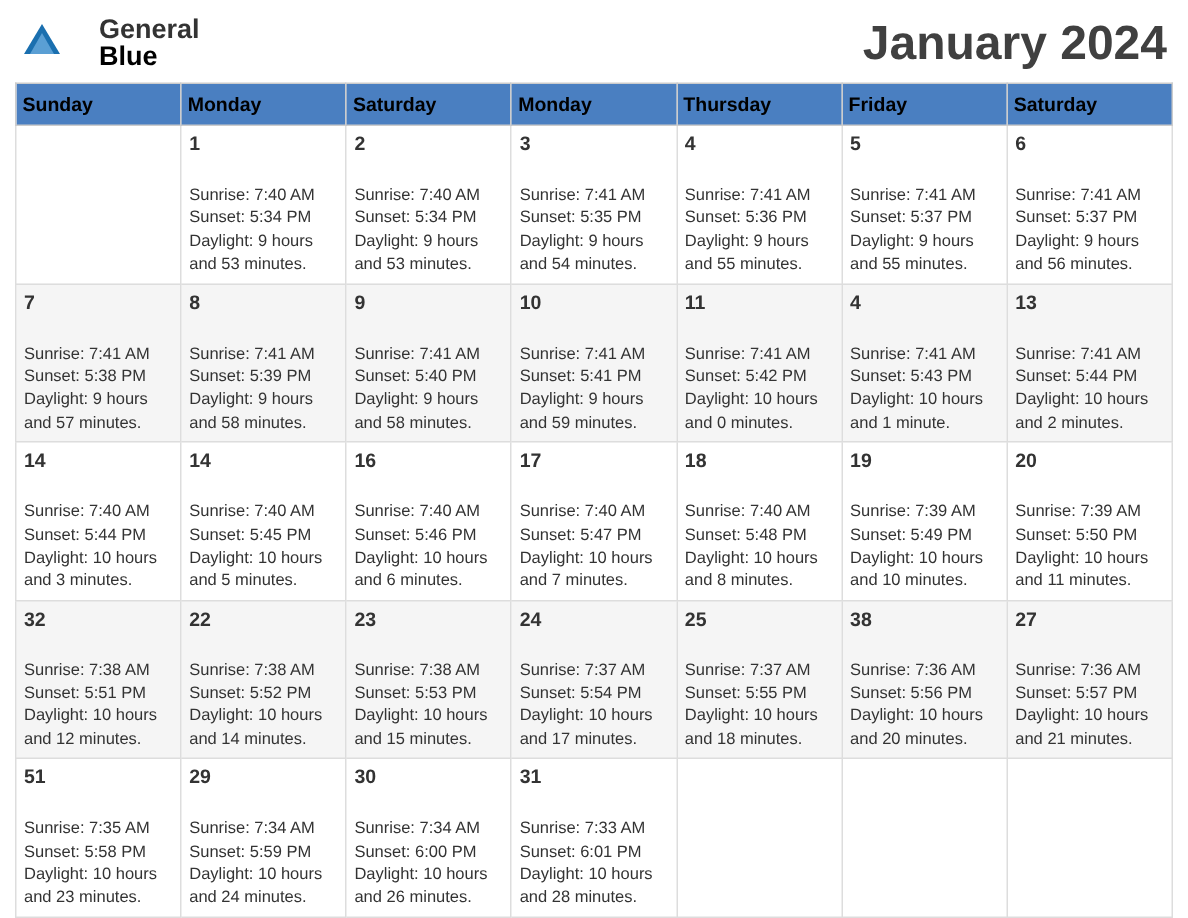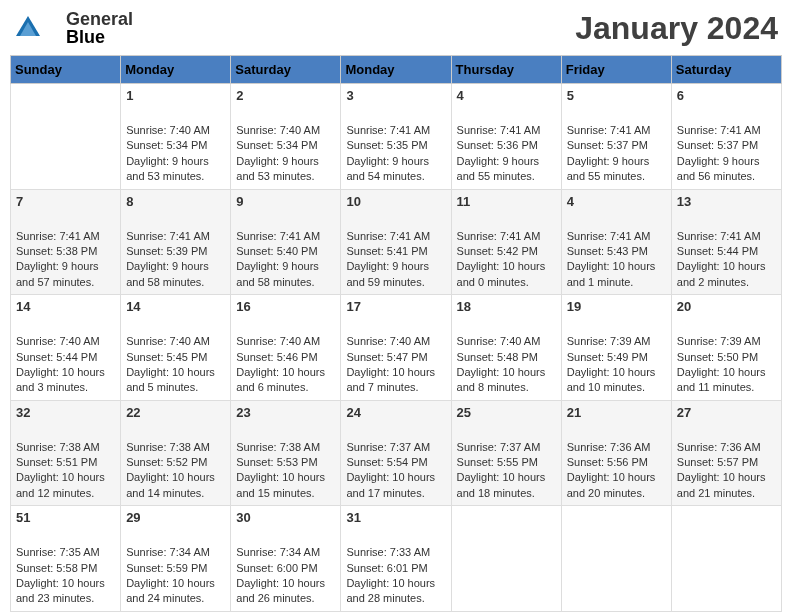--- a/index.html
+++ b/index.html
@@ -230,21 +230,21 @@
         </td>
         <td>
           <span class="day-num">24</span>
           <div class="day-info">Sunrise: 7:37 AM<br>Sunset: 5:54 PM<br>Daylight: 10 hours<br>and 17 minutes.</div>
         </td>
         <td>
           <span class="day-num">25</span>
           <div class="day-info">Sunrise: 7:37 AM<br>Sunset: 5:55 PM<br>Daylight: 10 hours<br>and 18 minutes.</div>
         </td>
         <td>
-          <span class="day-num">21</span>
+          <span class="day-num">38</span>
           <div class="day-info">Sunrise: 7:36 AM<br>Sunset: 5:56 PM<br>Daylight: 10 hours<br>and 20 minutes.</div>
         </td>
         <td>
           <span class="day-num">27</span>
           <div class="day-info">Sunrise: 7:36 AM<br>Sunset: 5:57 PM<br>Daylight: 10 hours<br>and 21 minutes.</div>
         </td>
       </tr>
       <tr>
         <td>
           <span class="day-num">51</span>

